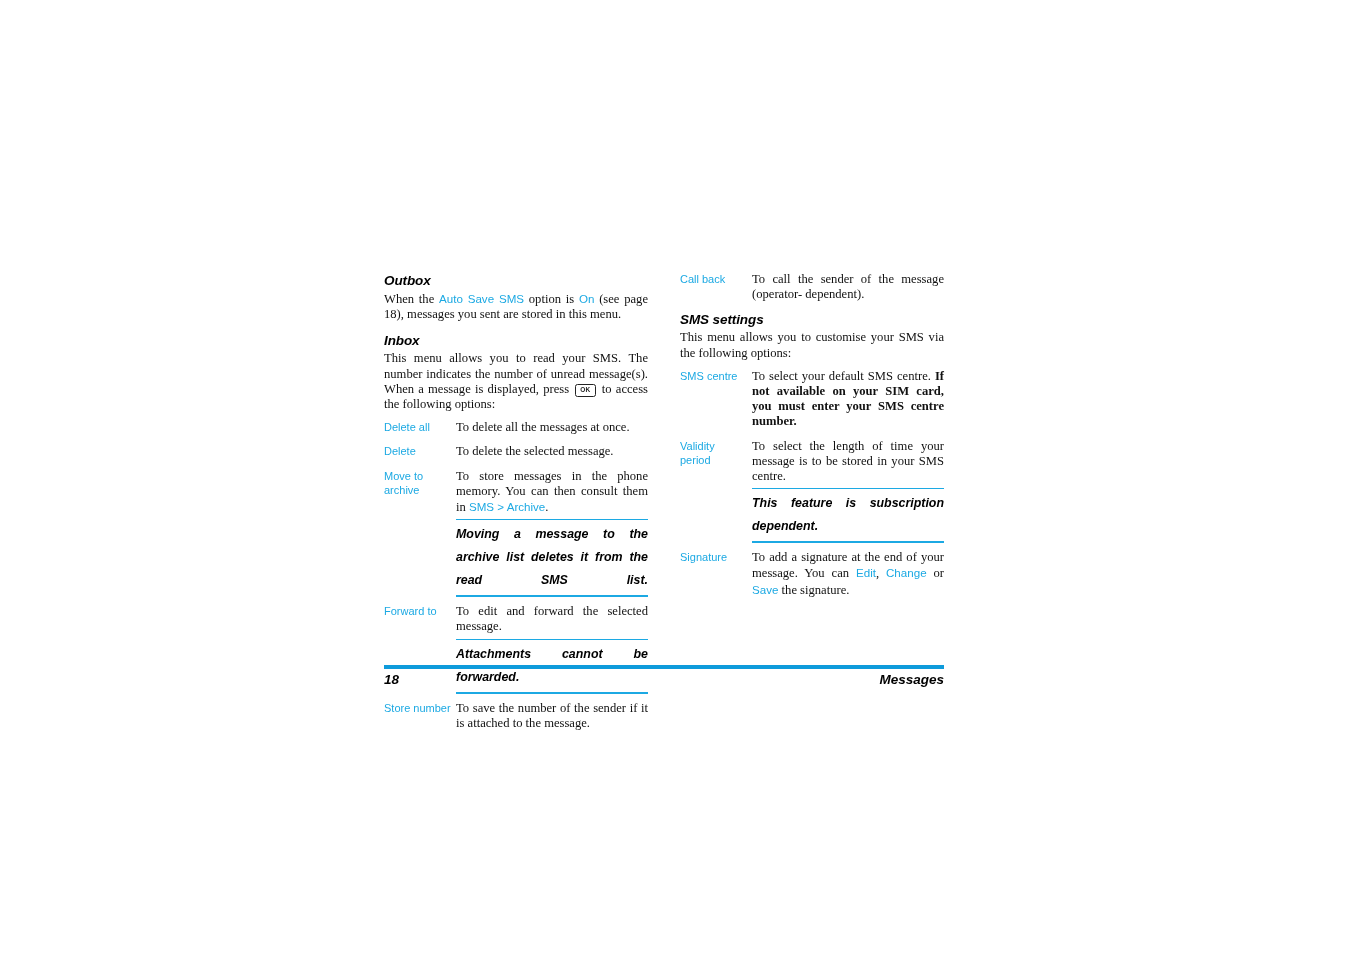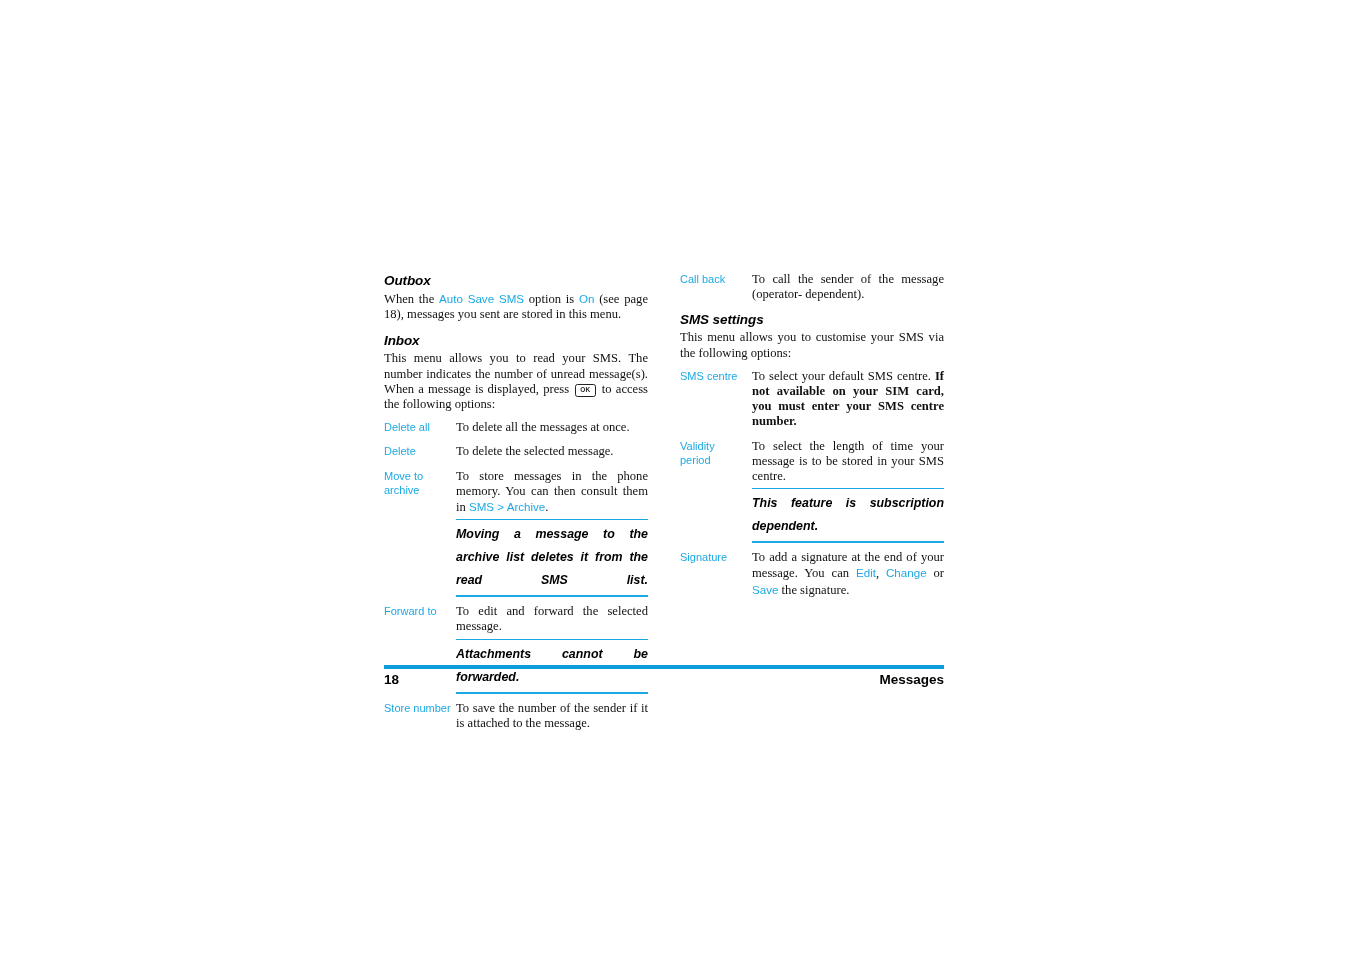--- a/index.html
+++ b/index.html
@@ -159,26 +159,28 @@
     background: #0E9BDB;
   }
   #footer-row {
     display: flex;
     justify-content: space-between;
     align-items: baseline;
     margin-top: 3px;
   }
   #footer-page-number {
     font-family: "Liberation Sans", sans-serif;
+    font-style: italic;
     font-weight: bold;
     font-size: 13.5px;
     color: #000000;
   }
   #footer-chapter {
     font-family: "Liberation Sans", sans-serif;
+    font-style: italic;
     font-weight: bold;
     font-size: 13.5px;
     color: #000000;
   }
 </style>
 </head>
 <body>
 
 <div id="page-sheet">
 

